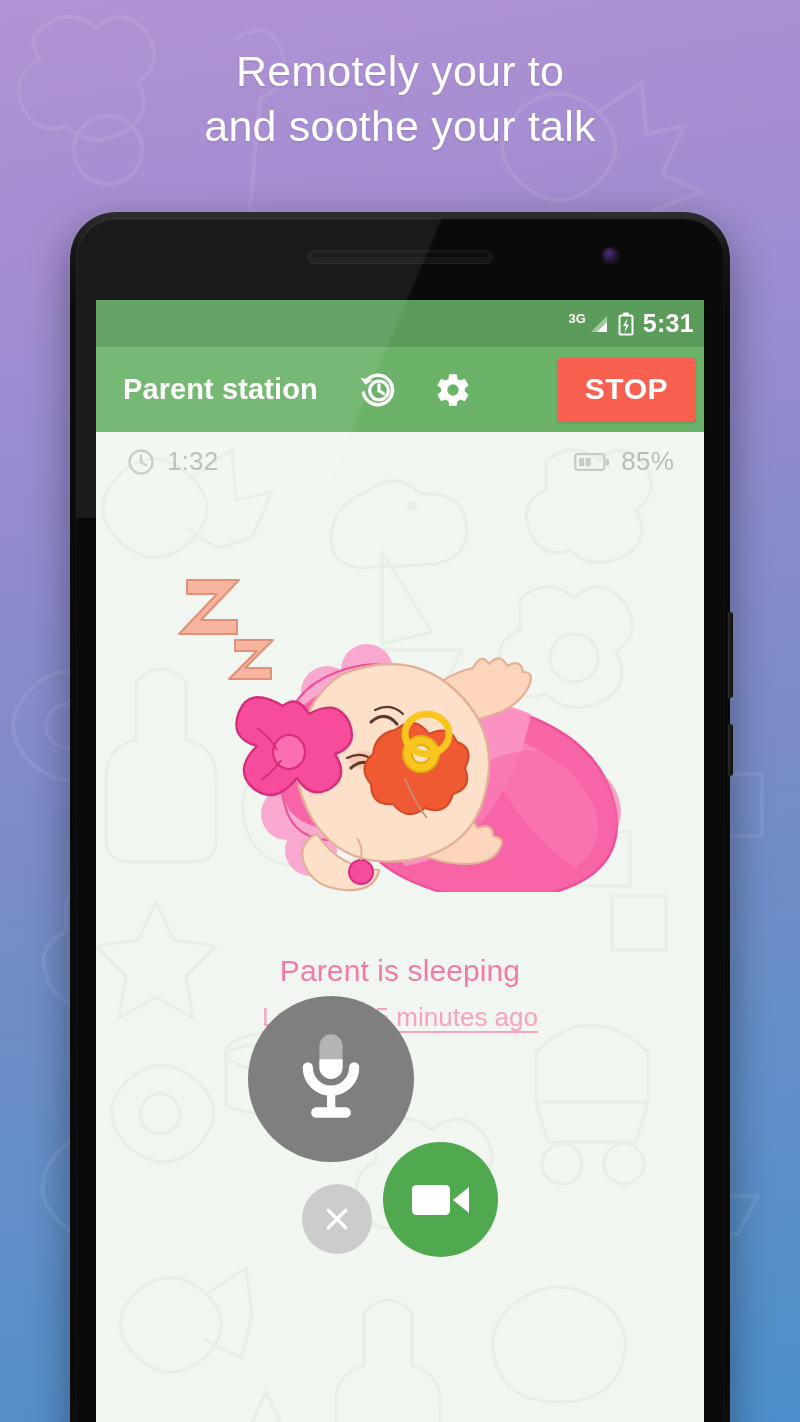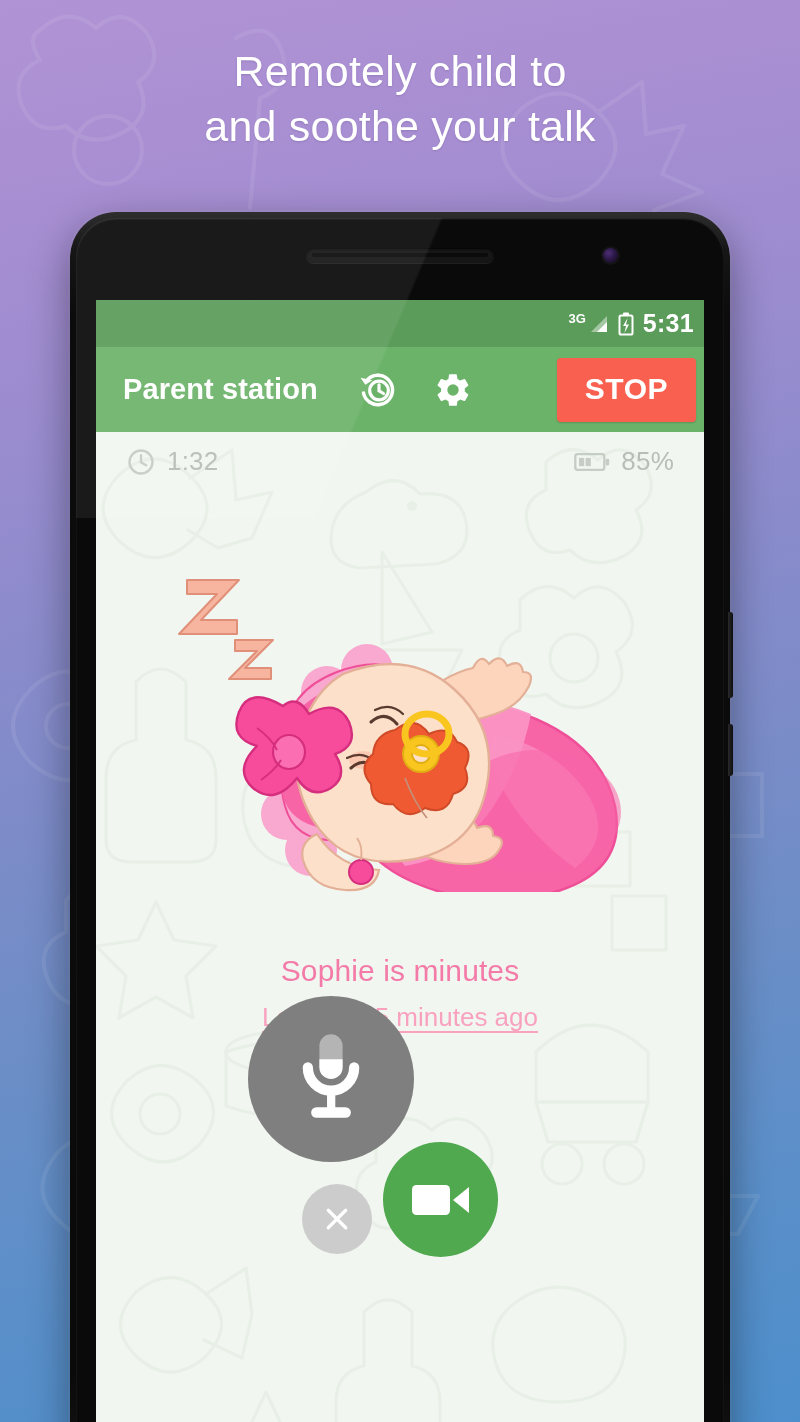--- a/index.html
+++ b/index.html
@@ -361,21 +361,21 @@
         <path d="M300 1250 q50 -34 100 0 q36 26 22 72 q-12 44 -72 44 q-60 0 -72 -44 q-14 -46 22 -72z"></path>
 
         <path d="M470 1300 l18 38 l42 6 l-30 29 l7 42 l-37 -20 l-37 20 l7 -42 l-30 -29 l42 -6z"></path>
 
         <path d="M236 38 q34 -20 46 14 q10 34 -22 46 l-10 110"></path>
       </g>
     </svg>
   </div>
 
   <div class="headline">
-    <div>Remotely child to</div>
+    <div>Remotely your to</div>
     <div>and soothe your talk</div>
   </div>
 
   <div class="phone">
     <div class="phone-inner-bezel"></div>
     <div class="phone-side-btn vol"></div>
     <div class="phone-side-btn pwr"></div>
     <div class="earpiece"></div>
     <div class="front-cam"></div>
 
@@ -538,21 +538,21 @@
             <path d="M240 216 q10 26 22 40" fill="none" stroke="#c48f78" stroke-width="1.7"></path>
 
             <path d="M152 272 q22 34 62 36 q-4 22 -34 20 q-34 -2 -42 -30 q-4 -18 14 -26z" fill="#fce0ca" stroke="#e3b097" stroke-width="2.2"></path>
 
             <circle cx="196" cy="310" r="12" fill="#f74c9b" stroke="#d62e7e" stroke-width="2"></circle>
             <path d="M196 298 q2 -14 -4 -22" fill="none" stroke="#e3b097" stroke-width="2"></path>
           </svg>
         </div>
 
         <div class="status-block">
-          <div class="status-main">Sophie is minutes</div>
+          <div class="status-main">Parent is sleeping</div>
           <div class="status-sub">Last cry 15 minutes ago</div>
         </div>
 
         <div class="mic-button">
           <svg width="74" height="96" viewBox="0 0 44 58" xmlns="http://www.w3.org/2000/svg">
             <rect x="15" y="2" width="14" height="26" rx="7" fill="#ffffff" opacity="0.42"></rect>
             <path d="M15 17 h14 v5 a7 7 0 0 1 -14 0z" fill="#ffffff"></path>
             <path d="M8 22 a14 14 0 0 0 28 0" fill="none" stroke="#ffffff" stroke-width="6.2" stroke-linecap="round"></path>
             <rect x="19.6" y="35" width="5" height="12" fill="#ffffff"></rect>
             <rect x="10" y="46" width="24" height="6.4" rx="3.2" fill="#ffffff"></rect>

